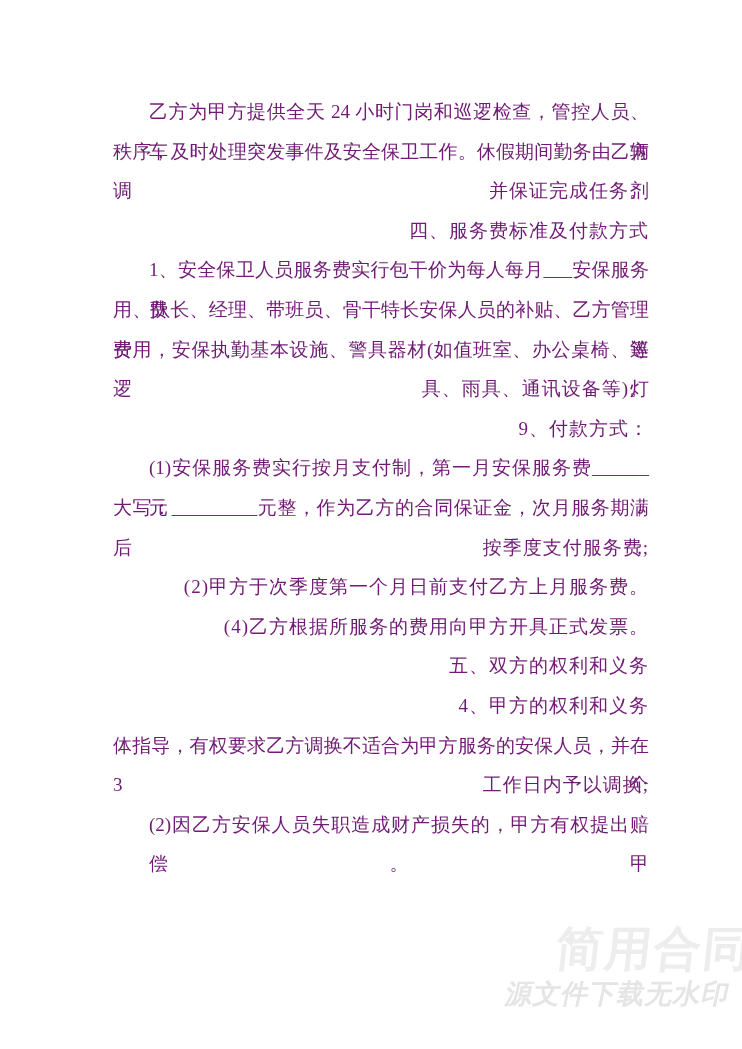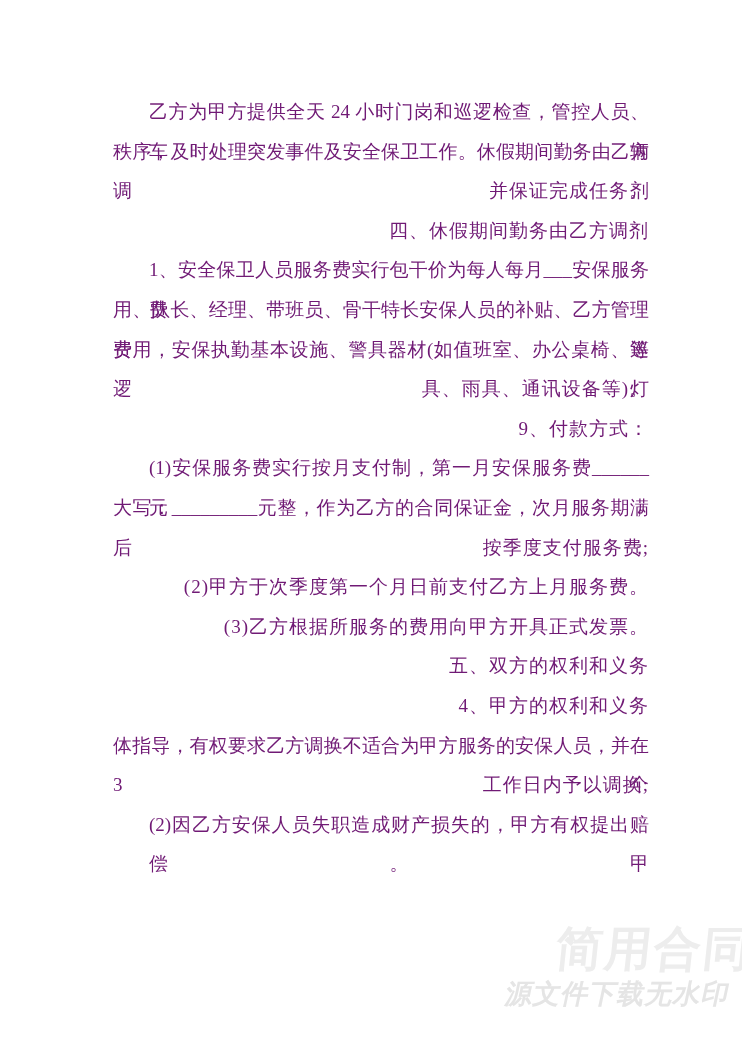--- a/index.html
+++ b/index.html
@@ -66,31 +66,31 @@
 </style>
 </head>
 <body>
 
 <div class="page" style="background: rgb(255, 255, 255);">
   <div class="doc-body" style="color: #701a75;">
 
   <div class="line indent full">乙方为甲方提供全天 24 小时门岗和巡逻检查，管控人员、车辆</div>
       <div class="line full">秩序，及时处理突发事件及安全保卫工作。休假期间勤务由乙方调剂</div>
       <div class="line">并保证完成任务。</div>
-      <div class="line indent">四、休假期间勤务由乙方调剂</div>
+      <div class="line indent">四、服务费标准及付款方式</div>
       <div class="line indent full">1、安全保卫人员服务费实行包干价为每人每月___安保服务费</div>
       <div class="line full">用、队长、经理、带班员、骨干特长安保人员的补贴、乙方管理费等</div>
       <div class="line full">费用，安保执勤基本设施、警具器材(如值班室、办公桌椅、巡逻灯</div>
       <div class="line">具、雨具、通讯设备等)。</div>
       <div class="line indent">9、付款方式：</div>
       <div class="line indent full">(1)安保服务费实行按月支付制，第一月安保服务费______元，</div>
       <div class="line full">大写：_________元整，作为乙方的合同保证金，次月服务期满后，</div>
       <div class="line">按季度支付服务费;</div>
       <div class="line indent">(2)甲方于次季度第一个月日前支付乙方上月服务费。</div>
-      <div class="line indent">(3)乙方根据所服务的费用向甲方开具正式发票。</div>
+      <div class="line indent">(4)乙方根据所服务的费用向甲方开具正式发票。</div>
       <div class="line indent">五、双方的权利和义务</div>
       <div class="line indent">4、甲方的权利和义务</div>
       <div class="line full">体指导，有权要求乙方调换不适合为甲方服务的安保人员，并在 3 个</div>
       <div class="line">工作日内予以调换;</div>
       <div class="line indent full">(2)因乙方安保人员失职造成财产损失的，甲方有权提出赔偿。甲</div>
     </div>
   <div class="watermark-line1" style="color: rgb(237, 237, 237);">简用合同</div>
   <div class="watermark-line2" style="color: rgb(229, 229, 229);">源文件下载无水印</div>
 </div>
 

